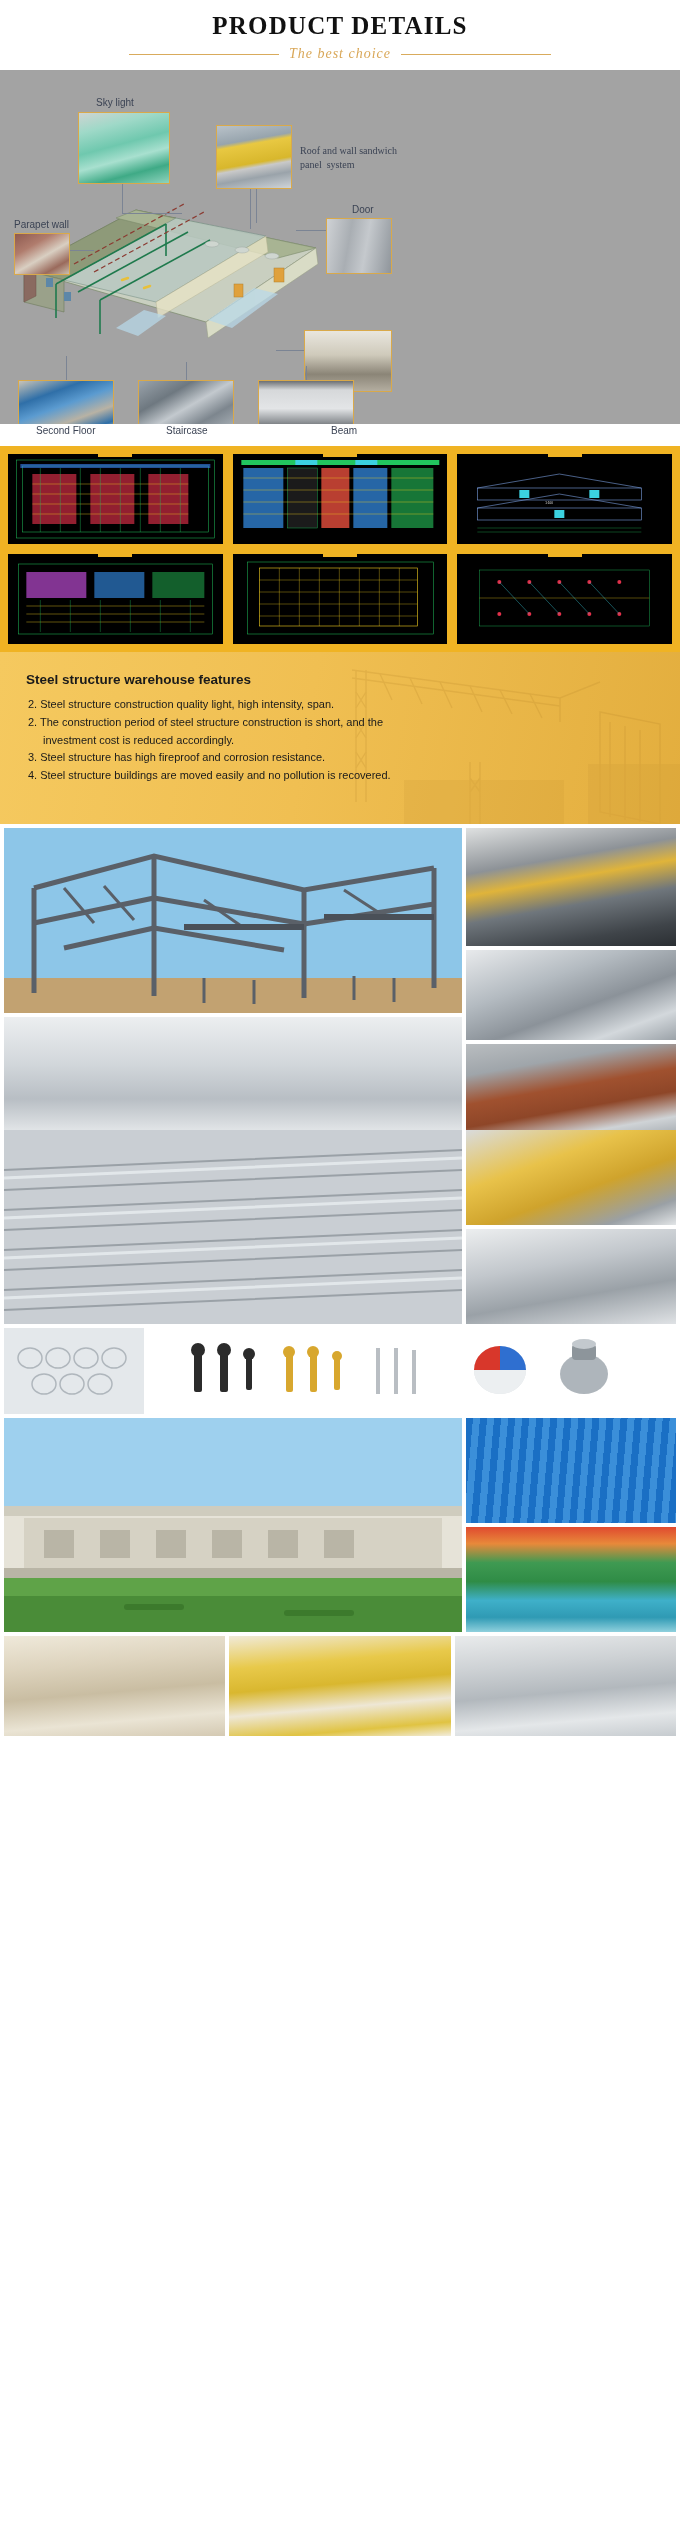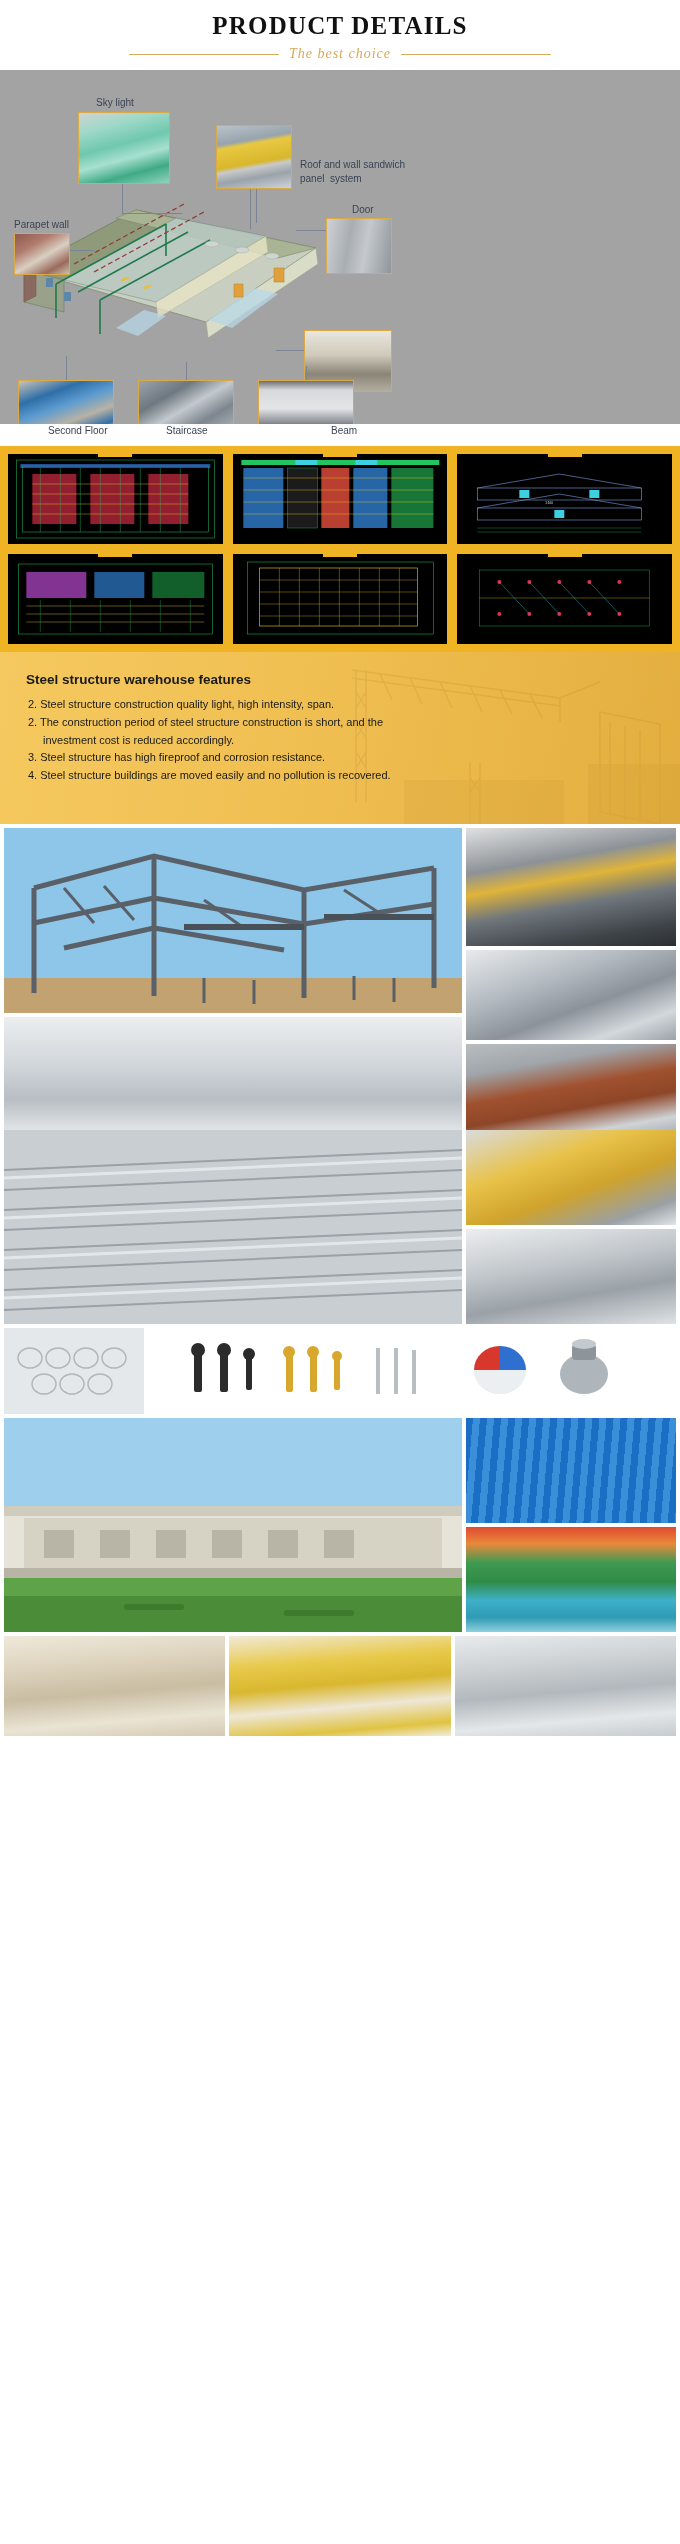--- a/index.html
+++ b/index.html
@@ -145,21 +145,21 @@
         <path d="M128,136 L134,134"></path>
     </g>
   </svg>
 
   <div class="lbl" style="left:96px; top:26px;">Sky light</div>
   <div class="ph sky" style="left:78px; top:42px; width:92px; height:72px;"></div>
   <div class="connector" style="left:122px; top:114px; width:1px; height:30px;"></div>
   <div class="connector" style="left:122px; top:143px; width:60px; height:1px;"></div>
 
   <div class="ph sandwich" style="left:216px; top:55px; width:76px; height:64px;"></div>
-  <div class="lbl" style="left:300px; top:88px; width:120px;">Roof and wall sandwich
+  <div class="lbl" style="left:300px; top:74px; width:120px;font-family:Liberation Serif, serif;">Roof and wall sandwich
 panel  system</div>
   <div class="connector" style="left:250px; top:119px; width:1px; height:40px;"></div>
   <div class="connector" style="left:256px; top:119px; width:1px; height:34px;"></div>
 
   <div class="lbl" style="left:14px; top:148px;">Parapet wall</div>
   <div class="ph parapet" style="left:14px; top:163px; width:56px; height:42px;"></div>
   <div class="connector" style="left:70px; top:180px; width:24px; height:1px;"></div>
 
   <div class="lbl" style="left:352px; top:133px;">Door</div>
   <div class="ph door" style="left:326px; top:148px; width:66px; height:56px;"></div>
@@ -171,21 +171,21 @@
 
   <div class="ph second-floor" style="left:18px; top:310px; width:96px; height:52px;"></div>
   <div class="ph staircase" style="left:138px; top:310px; width:96px; height:52px;"></div>
   <div class="ph beam-ph" style="left:258px; top:310px; width:96px; height:52px;"></div>
   <div class="connector" style="left:66px; top:286px; width:1px; height:24px;"></div>
   <div class="connector" style="left:186px; top:292px; width:1px; height:18px;"></div>
   <div class="connector" style="left:306px; top:296px; width:1px; height:14px;"></div>
 </div>
 
 <div style="width:680px; height:22px; position:relative; background:#fff; margin-top:-16px;">
-  <div class="lbl" style="left:48px; top:0;">Second Floor</div>
+  <div class="lbl" style="left:36px; top:0;">Second Floor</div>
   <div class="lbl" style="left:166px; top:0;">Staircase</div>
   <div class="lbl" style="left:292px; top:0;padding-left:39px;">Beam</div>
 </div>
 
 <div class="cad-wrap">
   <div class="cad-row">
     <div class="cad">
       <span class="cad-tab"></span>
       <svg viewBox="0 0 210 90" width="100%" height="100%">
         <g stroke="#22c55e" stroke-width="0.5" fill="none">

